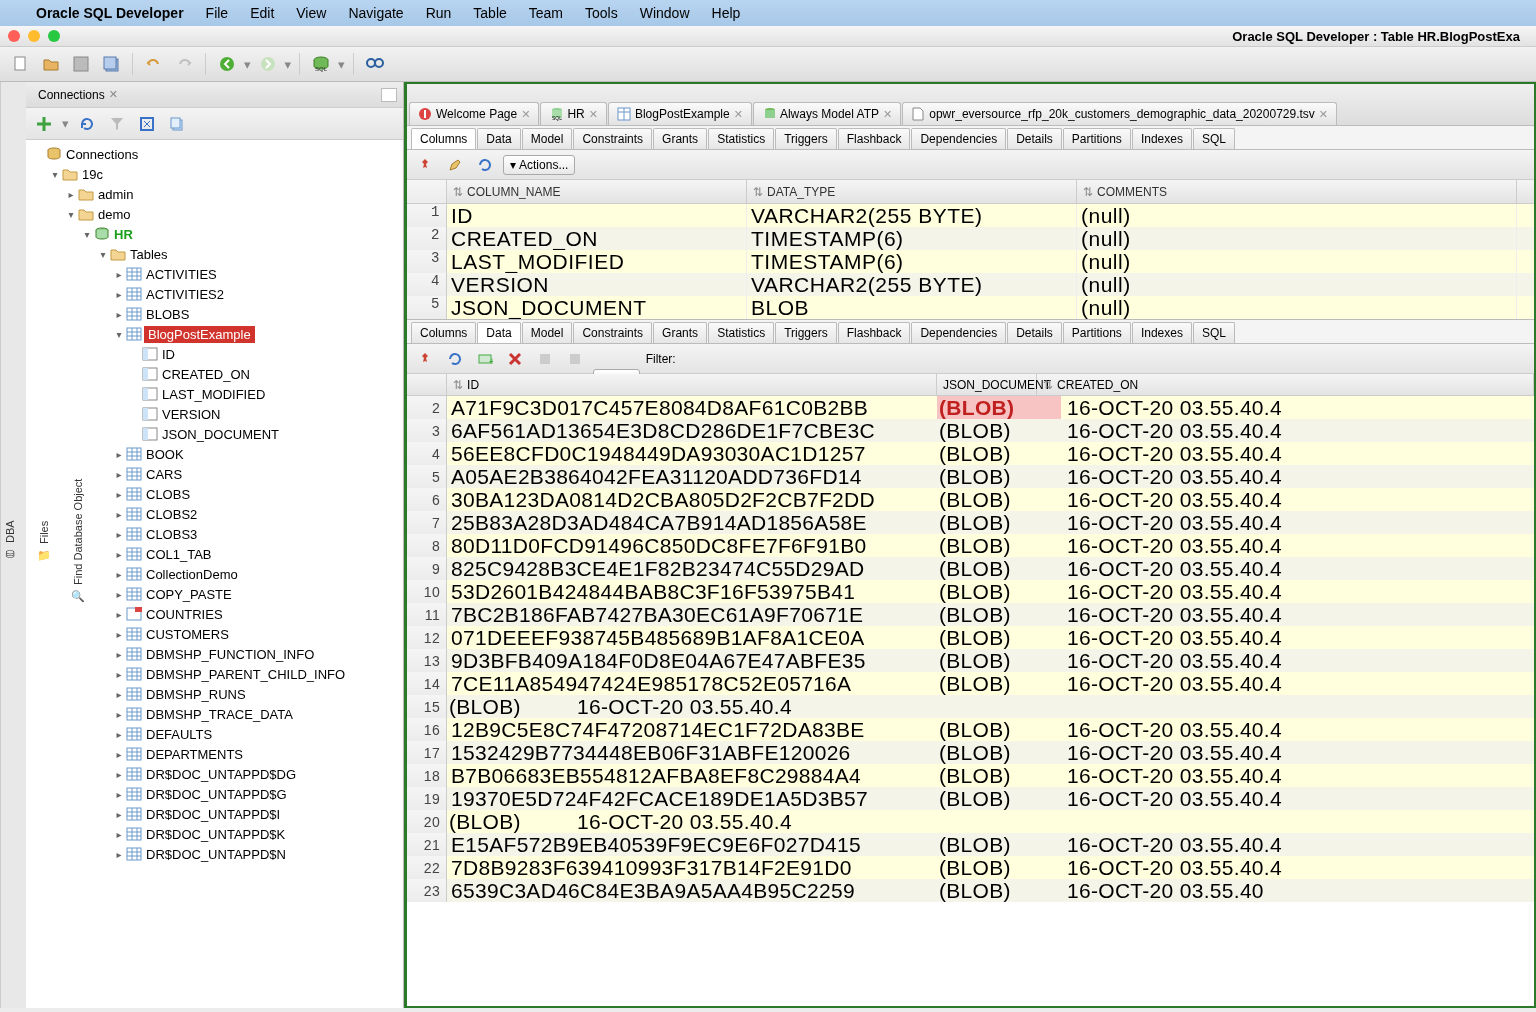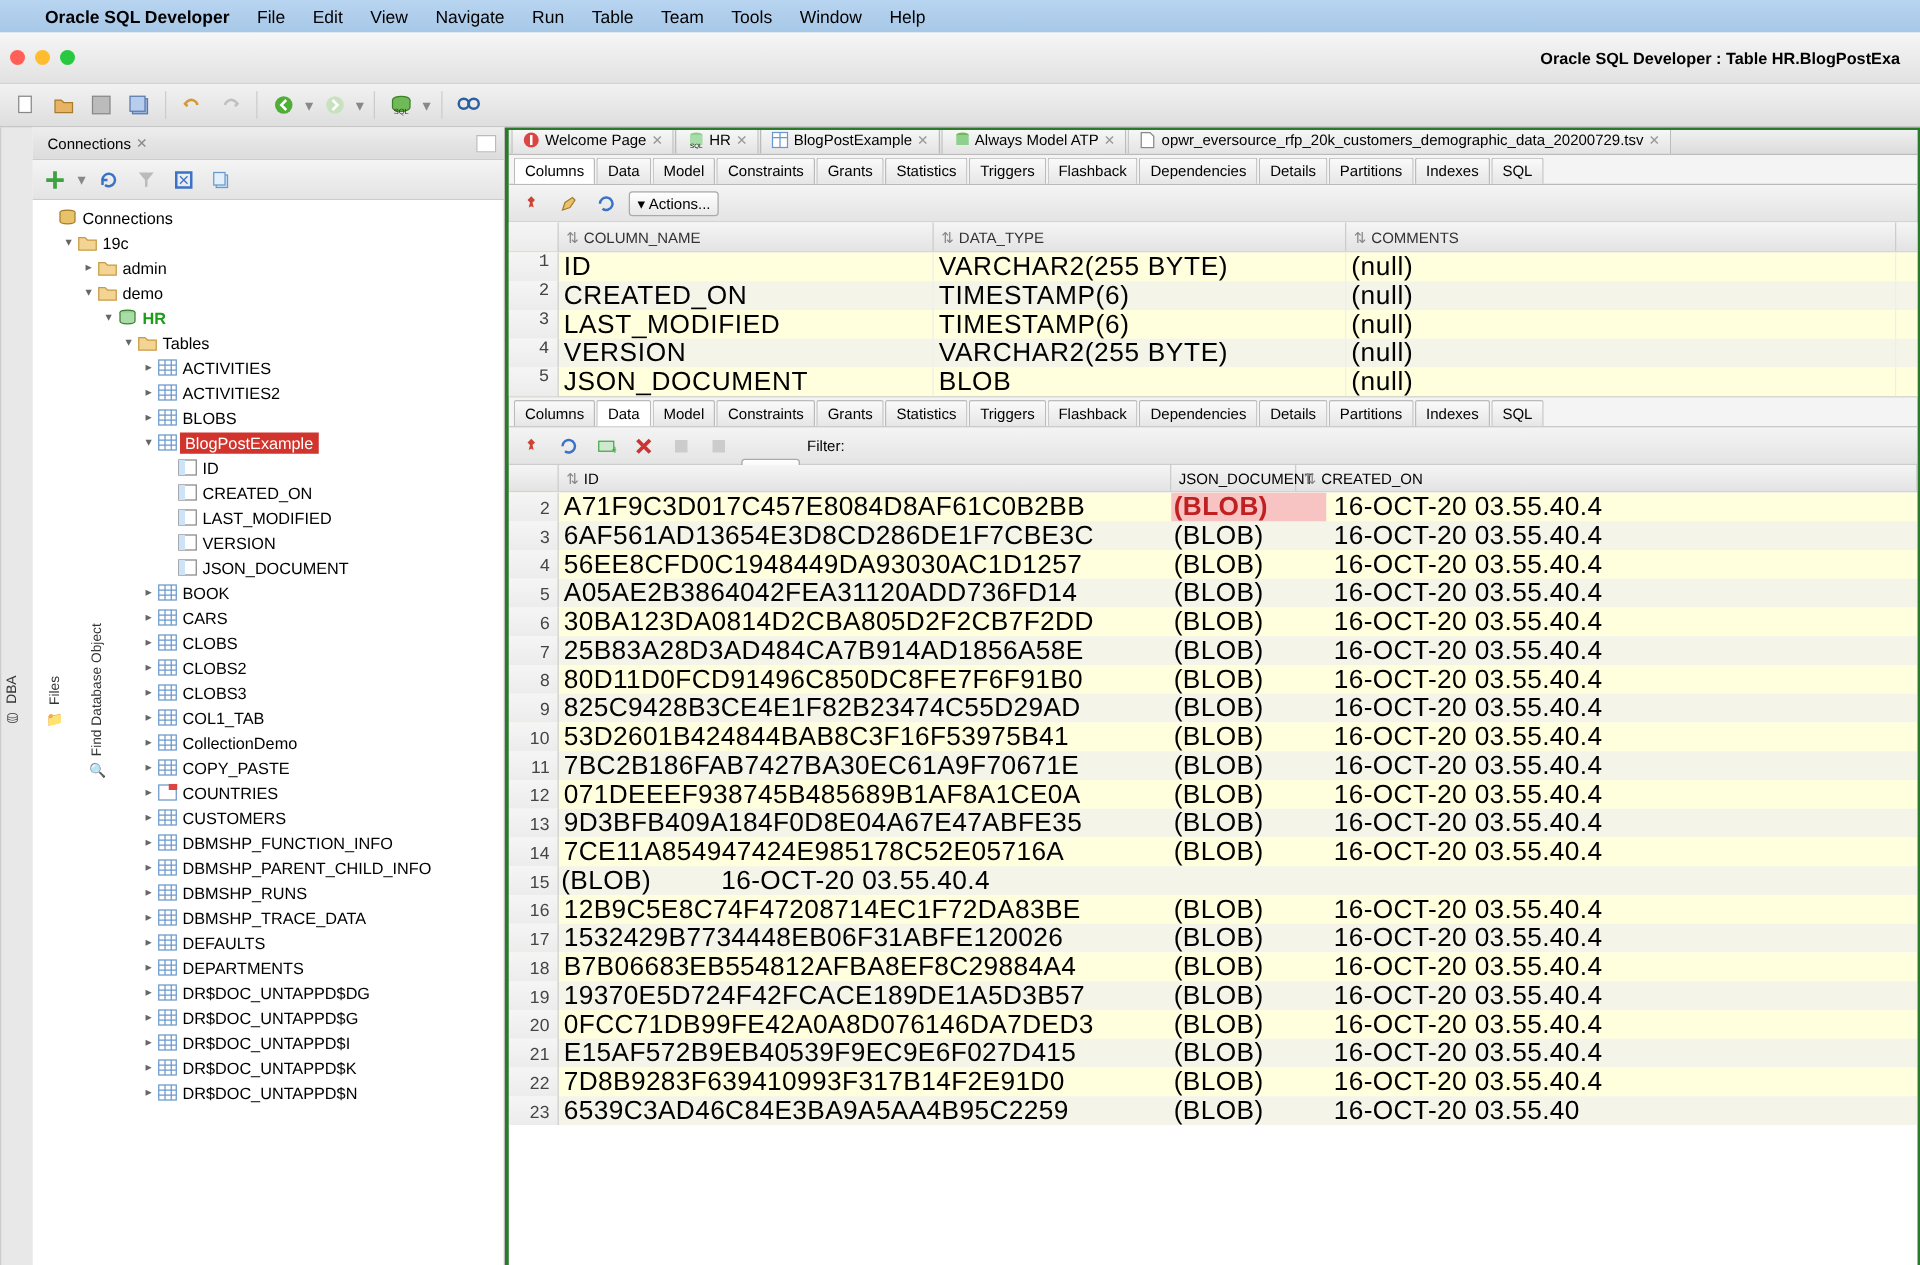--- a/index.html
+++ b/index.html
@@ -5,21 +5,21 @@
 * { margin: 0; padding: 0; box-sizing: border-box; font-family: "Helvetica Neue", Arial, sans-serif; }
 body { width: 1536px; height: 1012px; overflow: hidden; background: #ececec; font-size: 13px; }
 
 
 .mac-menubar { height: 26px; background: linear-gradient(#b8d4f0, #a7c8e8); display: flex; align-items: center; padding: 0 14px; gap: 22px; font-size: 14px; color: #000; }
 .mac-menubar .apple { font-size: 16px; }
 .mac-menubar .app-name { font-weight: 700; }
 .mac-menubar span { cursor: default; }
 
 
-.titlebar { height: 40px; background: linear-gradient(#f6f6f6, #e2e2e2); display: flex; align-items: center; padding: 0 8px; position: relative; justify-content: center; }
+.titlebar { height: 20px; background: linear-gradient(#f6f6f6, #e2e2e2); display: flex; align-items: center; padding: 0 8px; position: relative; justify-content: center; }
 .traffic { display: flex; gap: 8px; }
 .tl-dot { width: 12px; height: 12px; border-radius: 50%; }
 .tl-red { background: #ff5f57; }
 .tl-yellow { background: #febc2e; }
 .tl-green { background: #28c840; }
 .titlebar .title { flex: 1; text-align: right; font-size: 13px; font-weight: 700; padding-right: 8px; white-space: nowrap; overflow: hidden; }
 
 
 .toolbar { height: 36px; background: linear-gradient(#f2f2f2, #dedede); border-top: 1px solid #ccc; border-bottom: 1px solid #bbb; display: flex; align-items: center; padding: 0 8px; gap: 4px; }
 .toolbar .tb-btn { width: 26px; height: 26px; display: flex; align-items: center; justify-content: center; border-radius: 3px; }
@@ -50,21 +50,21 @@
 .indent-1 { padding-left: 22px; }
 .indent-2 { padding-left: 38px; }
 .indent-3 { padding-left: 54px; }
 .indent-4 { padding-left: 70px; }
 .indent-5 { padding-left: 86px; }
 .indent-6 { padding-left: 102px; }
 .schema-label { color:#1a9e1a; font-weight:600; }
 
 
 .content { flex:1; display:flex; flex-direction:column; background:#eee; border: 2px solid #2a7a2a; border-left-width:3px; overflow:hidden;}
-.editor-tabs { height:20px; background: linear-gradient(#f0f0f0,#dcdcdc); border-bottom:1px solid #bbb; display:flex; align-items:flex-end; padding-left:2px; overflow:hidden;}
+.editor-tabs { height:42px; background: linear-gradient(#f0f0f0,#dcdcdc); border-bottom:1px solid #bbb; display:flex; align-items:flex-end; padding-left:2px; overflow:hidden;}
 .ed-tab { display:flex; align-items:center; gap:4px; padding:4px 8px; border:1px solid #bbb; border-bottom:none; background:linear-gradient(#fafafa,#e3e3e3); margin-right:1px; border-radius:3px 3px 0 0; font-size:12px; white-space:nowrap;}
 .ed-tab .tab-icon { width:14px; height:14px; display:inline-flex; align-items:center; justify-content:center; }
 .ed-tab .tab-close { color:#999; font-size:11px; }
 
 .subtabs { height:24px; background:#f4f4f4; border-bottom:1px solid #bbb; display:flex; align-items:flex-end; padding-left:4px; font-size:12px;}
 .sub-tab { padding:3px 8px; border:1px solid #bbb; border-bottom:none; background:linear-gradient(#fafafa,#e6e6e6); margin-right:1px; border-radius:2px 2px 0 0; cursor:default;}
 .sub-tab.active { background:#fff; }
 
 .grid-toolbar { height:30px; background: linear-gradient(#f4f4f4,#e4e4e4); border-bottom:1px solid #ccc; display:flex; align-items:center; padding:0 6px; gap:6px; font-size:12px;}
 .grid-toolbar .tb { width:24px; height:24px; display:flex; align-items:center; justify-content:center;}
@@ -997,21 +997,20 @@
      <div class="c-created">16-OCT-20 03.55.40.4</div>
    </div>
           <div class="dr odd">
      <div class="rn">19</div>
      <div class="c-id">19370E5D724F42FCACE189DE1A5D3B57</div>
      <div class="c-json ">(BLOB)</div>
      <div class="c-created">16-OCT-20 03.55.40.4</div>
    </div>
           <div class="dr even">
      <div class="rn">20</div>
-     <div class="c-id">0FCC71DB99FE42A0A8D076146DA7DED3</div>
      <div class="c-json ">(BLOB)</div>
      <div class="c-created">16-OCT-20 03.55.40.4</div>
    </div>
           <div class="dr odd">
      <div class="rn">21</div>
      <div class="c-id">E15AF572B9EB40539F9EC9E6F027D415</div>
      <div class="c-json ">(BLOB)</div>
      <div class="c-created">16-OCT-20 03.55.40.4</div>
    </div>
           <div class="dr even">

